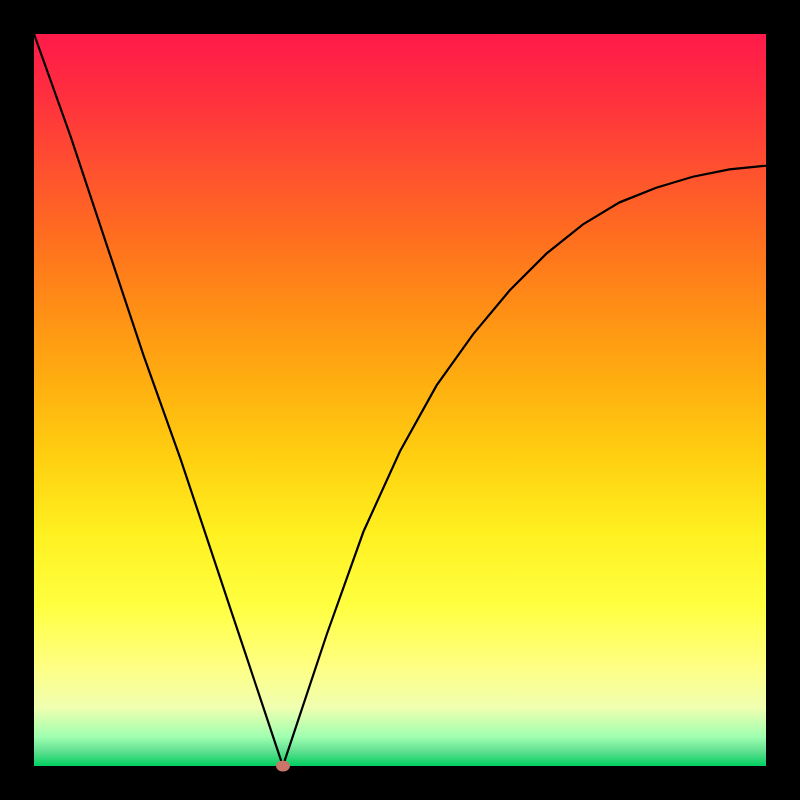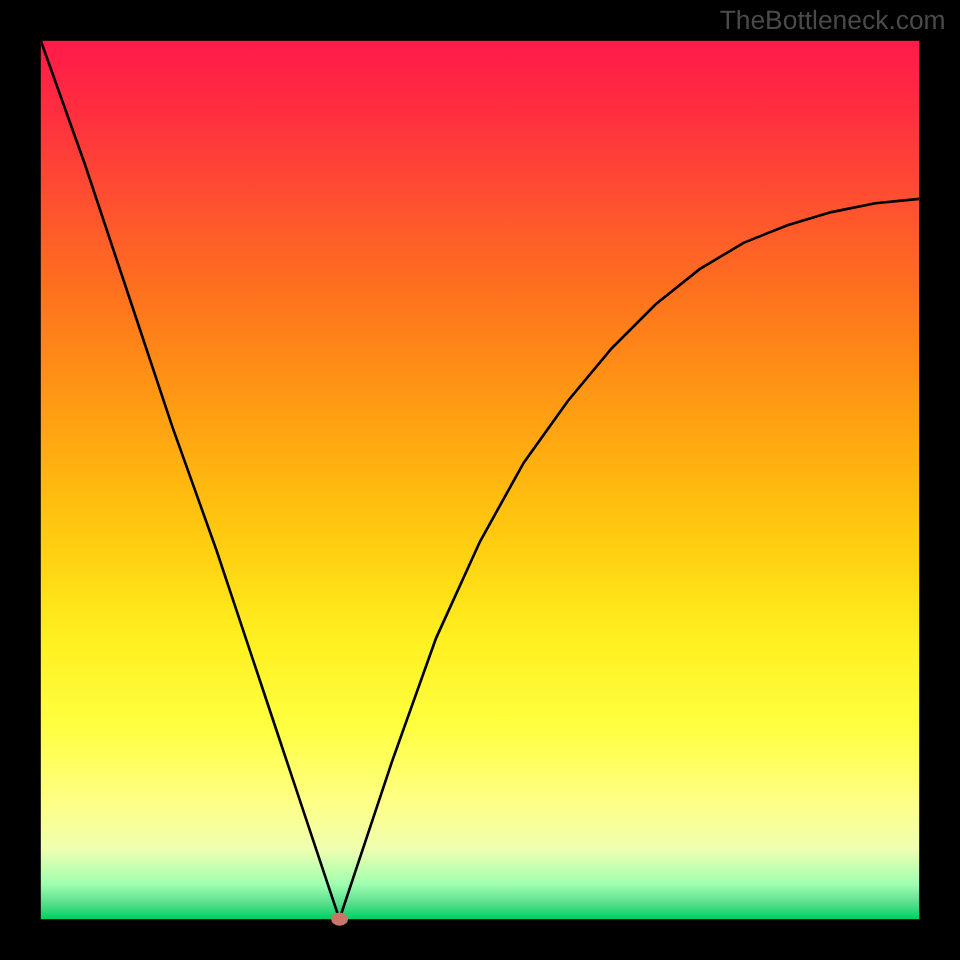--- a/index.html
+++ b/index.html
@@ -60,21 +60,20 @@
     height: 11px;
     background: #c97668;
     border-radius: 50%;
     transform: translate(-50%, -50%);
   }
 </style>
 </head>
 <body>
 
 <div class="outer">
-  <div class="watermark">TheBottleneck.com</div>
 
   <div class="plot-area">
     <svg class="curve" viewBox="0 0 732 732" preserveAspectRatio="none">
       <path id="curve-path" fill="none" stroke="#000" stroke-width="2.2" d="M 0 0 L 36.6 102.48000000000002 L 73.2 212.27999999999997 L 109.8 322.08 L 146.4 424.56 L 183 534.36 L 197.64000000000001 578.28 L 212.27999999999997 622.2 L 226.92 666.12 L 241.56 710.04 L 248.88000000000002 732 L 256.2 710.04 L 292.8 600.24 L 329.40000000000003 497.76 L 366 417.24 L 402.6 351.36 L 439.2 300.12 L 475.8 256.2 L 512.4 219.60000000000002 L 549 190.32000000000005 L 585.6 168.36 L 622.1999999999999 153.72000000000003 L 658.8000000000001 142.74 L 695.4 135.42000000000007 L 732 131.76"></path>
     </svg>
     <div class="marker" id="marker" style="left: 248.88px; top: 732px; background: rgb(201, 118, 104);"></div>
   </div>
 </div>
 
 </body></html>

